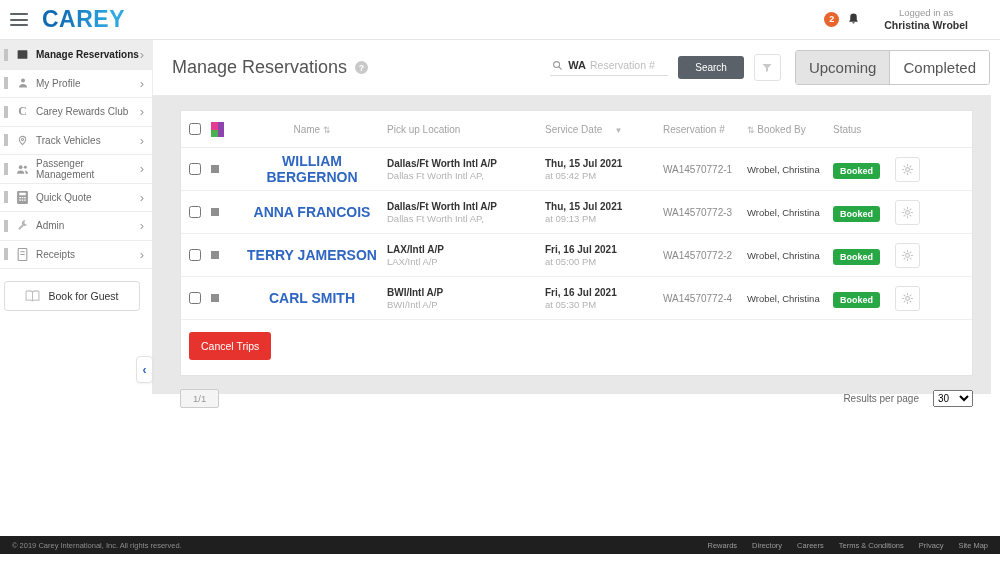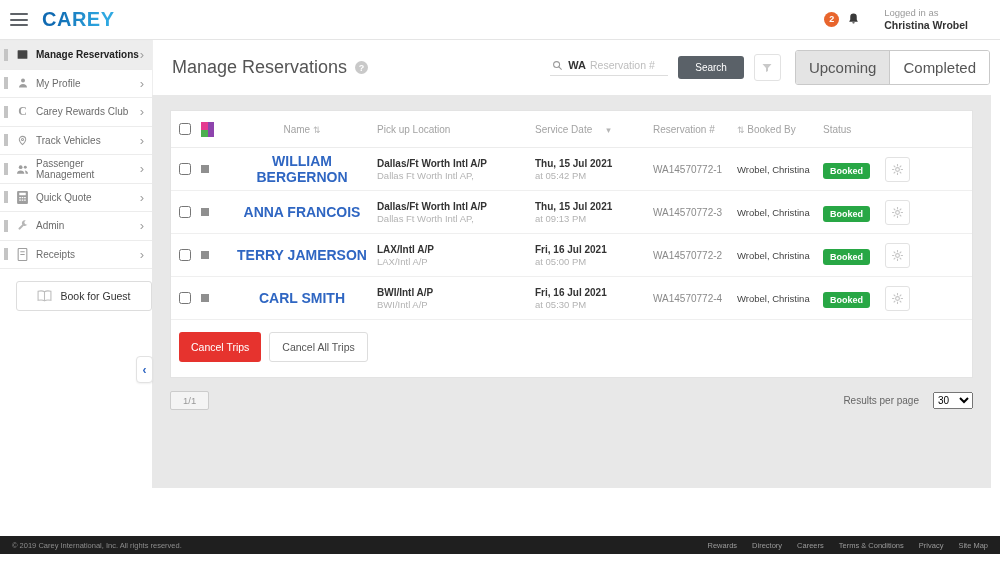--- a/index.html
+++ b/index.html
@@ -2,60 +2,60 @@
 <html><head>
 <meta charset="utf-8">
 <style>
   * { margin:0; padding:0; box-sizing:border-box; }
   html,body { width:1000px; height:563px; font-family:"Liberation Sans", sans-serif; background:#fff; overflow:hidden; position:relative; }
 
   
   .topbar { position:absolute; top:0; left:0; right:0; height:40px; background:#fff; border-bottom:1px solid #e5e5e5; display:flex; align-items:center; z-index:5; }
   .hamburger { width:18px; height:13px; margin-left:10px; display:flex; flex-direction:column; justify-content:space-between; cursor:pointer; }
   .hamburger span { display:block; height:2px; background:#5f6368; border-radius:1px; }
-  .logo { margin-left:14px; font-size:20px; font-weight:800; letter-spacing:.5px; background:linear-gradient(100deg,#0f6ab2 20%,#2fa8e1 80%); -webkit-background-clip:text; background-clip:text; color:transparent;text-decoration:underline; }
+  .logo { margin-left:14px; font-size:23px; font-weight:800; letter-spacing:.5px; background:linear-gradient(100deg,#0f6ab2 20%,#2fa8e1 80%); -webkit-background-clip:text; background-clip:text; color:transparent;text-decoration:underline; }
   .top-right { margin-left:auto; display:flex; align-items:center; padding-right:14px; }
   .notif-badge { width:15px; height:15px; border-radius:50%; background:#e8652d; color:#fff; font-size:9px; font-weight:bold; display:flex; align-items:center; justify-content:center; }
   .bell { margin-left:8px; margin-right:24px; display:flex; }
-  .login-block { text-align:left; line-height:1.3; padding-right:18px; }
+  .login-block { text-align:center; line-height:1.3; padding-right:18px; }
   .login-label { font-size:9.5px; color:#9a9a9a; }
   .login-name { font-size:10.5px; color:#333; font-weight:bold; }
 
   
   .sidebar { position:absolute; top:40px; left:0; width:152px; background:#fff; z-index:4; }
   .new-res-btn { display:block; margin:8px; width:136px; height:27px; background:#0e1331; color:#fff; border:none; border-radius:2px; font-size:10px; font-weight:600; cursor:pointer; font-family:inherit; }
   .menu { border-top:1px solid #ececec; }
   .menu-item { height:28.5px; display:flex; align-items:center; border-bottom:1px solid #ececec; color:#6b6b6b; font-size:10px; cursor:pointer; background:#fff; }
   .menu-item.active { background:#ededed; color:#222; font-weight:bold; }
   .drag-handle { width:4px; height:12px; border-left:2px solid #c4c4c4; border-right:2px solid #c4c4c4; margin-left:4px; }
   .mi-icon { width:13px; height:13px; margin:0 7px 0 8px; display:flex; align-items:center; justify-content:center; color:#9e9e9e; flex-shrink:0; }
   .menu-item.active .mi-icon { color:#444; }
   .mi-label { flex:1; }
   .mi-chevron { color:#9e9e9e; font-size:13px; margin-right:8px; font-weight:normal; }
   .rewards-c { font-size:12px; font-weight:bold; font-family:"Liberation Serif", serif; }
-  .guest-btn { margin:12px 16px; width:136px; height:30px; border:1px solid #ddd; border-radius:3px; background:#fff; display:flex; align-items:center; justify-content:center; gap:8px; font-size:10.5px; color:#333; cursor:pointer; font-family:inherit; }
+  .guest-btn { margin:12px 4px; width:136px; height:30px; border:1px solid #ddd; border-radius:3px; background:#fff; display:flex; align-items:center; justify-content:center; gap:8px; font-size:10.5px; color:#333; cursor:pointer; font-family:inherit; }
   .collapse-btn { position:absolute; left:136px; top:356px; width:17px; height:27px; background:#fff; border:1px solid #e2e2e2; border-radius:4px; color:#2f66c2; font-weight:bold; font-size:12px; display:flex; align-items:center; justify-content:center; cursor:pointer; z-index:6; box-shadow:0 1px 2px rgba(0,0,0,.06); }
 
   
   .main { position:absolute; top:40px; left:152px; right:0; bottom:0; }
   .toolbar { height:55px; background:#fff; display:flex; align-items:center; padding:0 10px 0 19px; border-left:1px solid #eee; }
   .page-title { font-size:18px; color:#555; font-weight:400; }
   .help-icon { width:13px; height:13px; border-radius:50%; background:#c9c9c9; color:#fff; font-size:9px; font-weight:bold; display:flex; align-items:center; justify-content:center; margin-left:8px; }
   .toolbar-right { margin-left:auto; display:flex; align-items:center; gap:10px; }
   .search-wrap { display:flex; align-items:center; border-bottom:1px solid #ddd; padding:0 4px 4px 2px; min-width:118px; }
   .search-value { font-size:11px; font-weight:bold; color:#333; margin-left:5px; }
   .search-ghost { font-size:10.5px; color:#bdbdbd; margin-left:4px; }
   .search-btn { background:#5a6168; color:#fff; border:none; border-radius:3px; font-size:10px; padding:6px 17px; cursor:pointer; font-family:inherit; }
   .filter-btn { width:27px; height:27px; border:1px solid #e2e2e2; border-radius:3px; background:#fff; display:flex; align-items:center; justify-content:center; cursor:pointer; }
   .tabs { display:flex; border:1px solid #c9c9c9; border-radius:3px; overflow:hidden; margin-left:4px; }
   .tab { padding:8px 13px; font-size:15px; color:#555; background:#fff; cursor:pointer; }
   .tab + .tab { border-left:1px solid #c9c9c9; }
   .tab.active { background:#e4e4e4; }
 
-  .content-panel { margin-right:9px; background:#e8e8e8; height:393px; padding:15px 18px 0 18px; }
+  .content-panel { margin-right:9px; background:#e8e8e8; height:299px; padding:15px 18px 0 28px; }
   .card { background:#fff; border:1px solid #e3e3e3; }
 
   .tgrid { display:grid; grid-template-columns:30px 26px 150px 158px 118px 84px 86px 62px 60px 1fr; align-items:center; }
   .thead { height:37px; border-bottom:1px solid #ececec; color:#a3a3a3; font-size:10px; }
   .trow { height:43px; border-bottom:1px solid #efefef; }
   .trow:last-of-type { border-bottom:1px solid #e5e5e5; }
   .cb { width:12px; height:12px; margin-left:8px; cursor:pointer; }
   .colorgrid { width:13px; height:15px; display:grid; grid-template-columns:7px 6px; grid-template-rows:8px 7px; }
   .colorgrid i:nth-child(1){ background:#e53a8f; }
   .colorgrid i:nth-child(2){ background:#8e44ad; grid-row:span 2; }
@@ -387,21 +387,20 @@
                   <path d="M12 2v4M12 18v4M2 12h4M18 12h4M5 5l2.8 2.8M16.2 16.2L19 19M19 5l-2.8 2.8M7.8 16.2L5 19"></path>
                 </svg>
             </span>
           </button>
         </span>
         <span></span>
       </div>
 
       <div class="cancel-row">
         <button class="btn-cancel">Cancel Trips</button>
-        <button class="btn-cancel-all">Cancel All Trips</button>
       </div>
     </div>
 
     <div class="pagi-row">
       <span class="page-box">1/1</span>
       <div class="pagi-right">
         <span class="rpp-label">Results per page</span>
         <select class="rpp-select">
           <option>30</option>
         </select>

